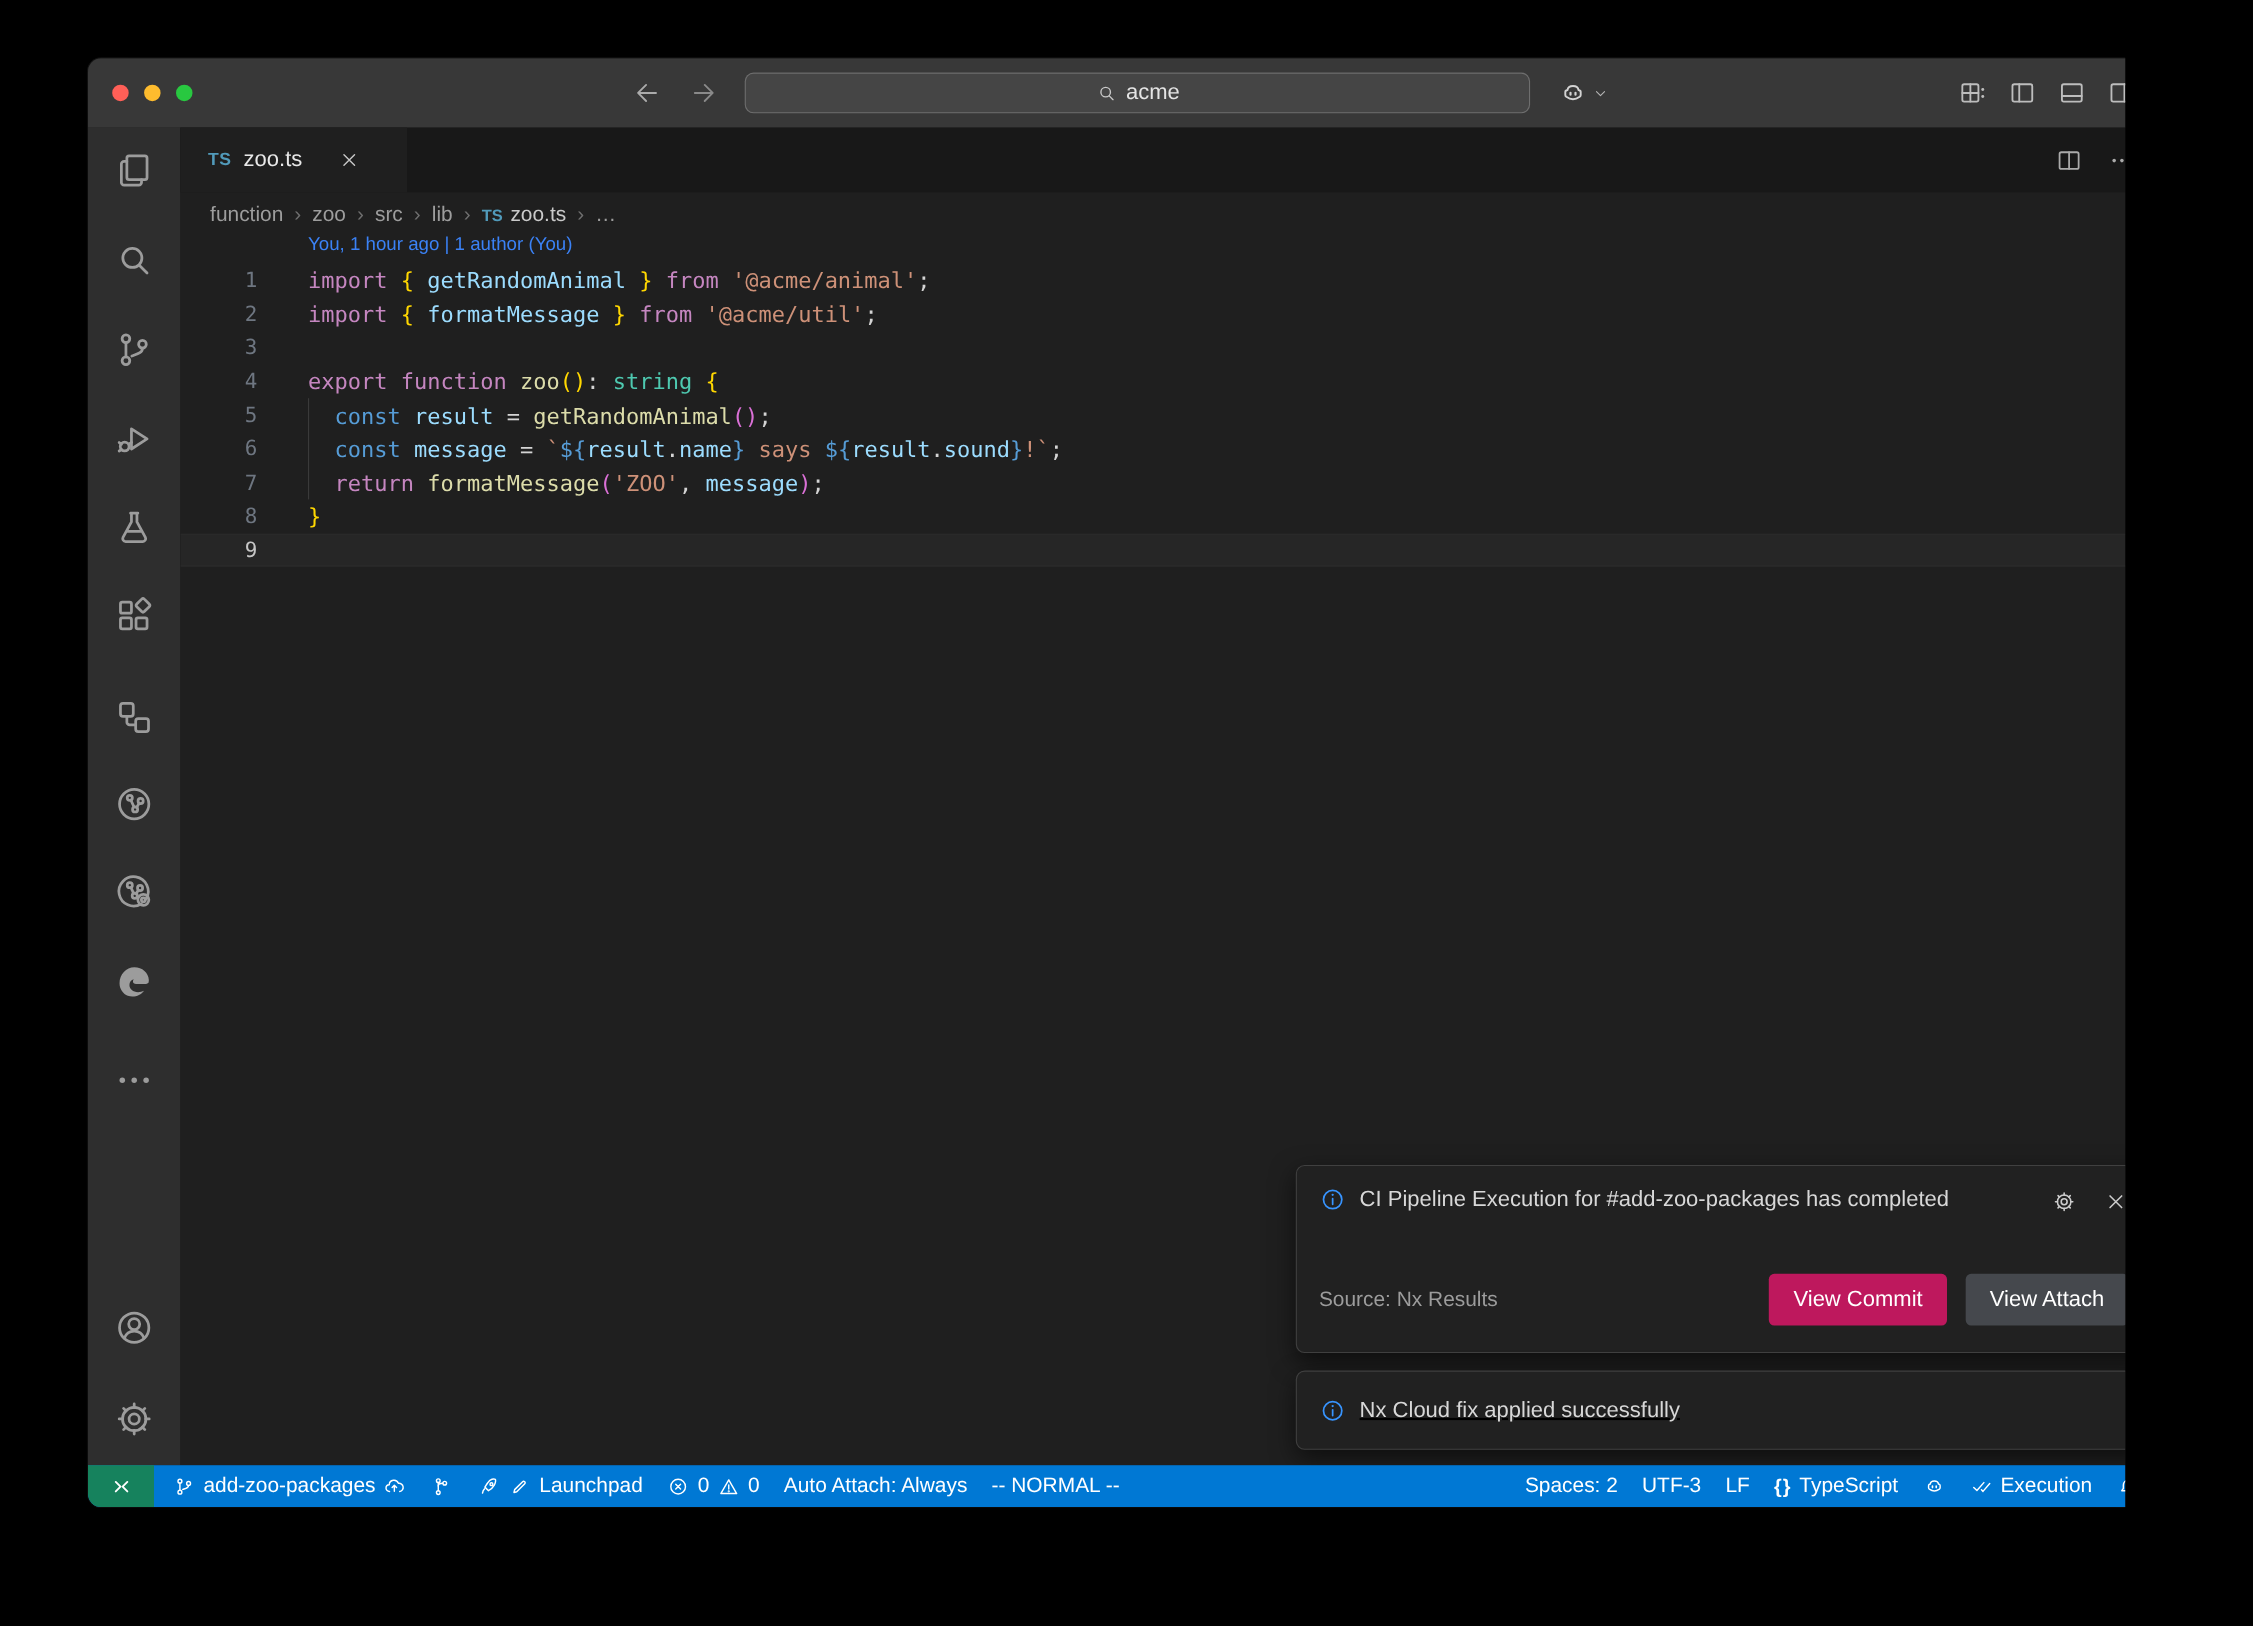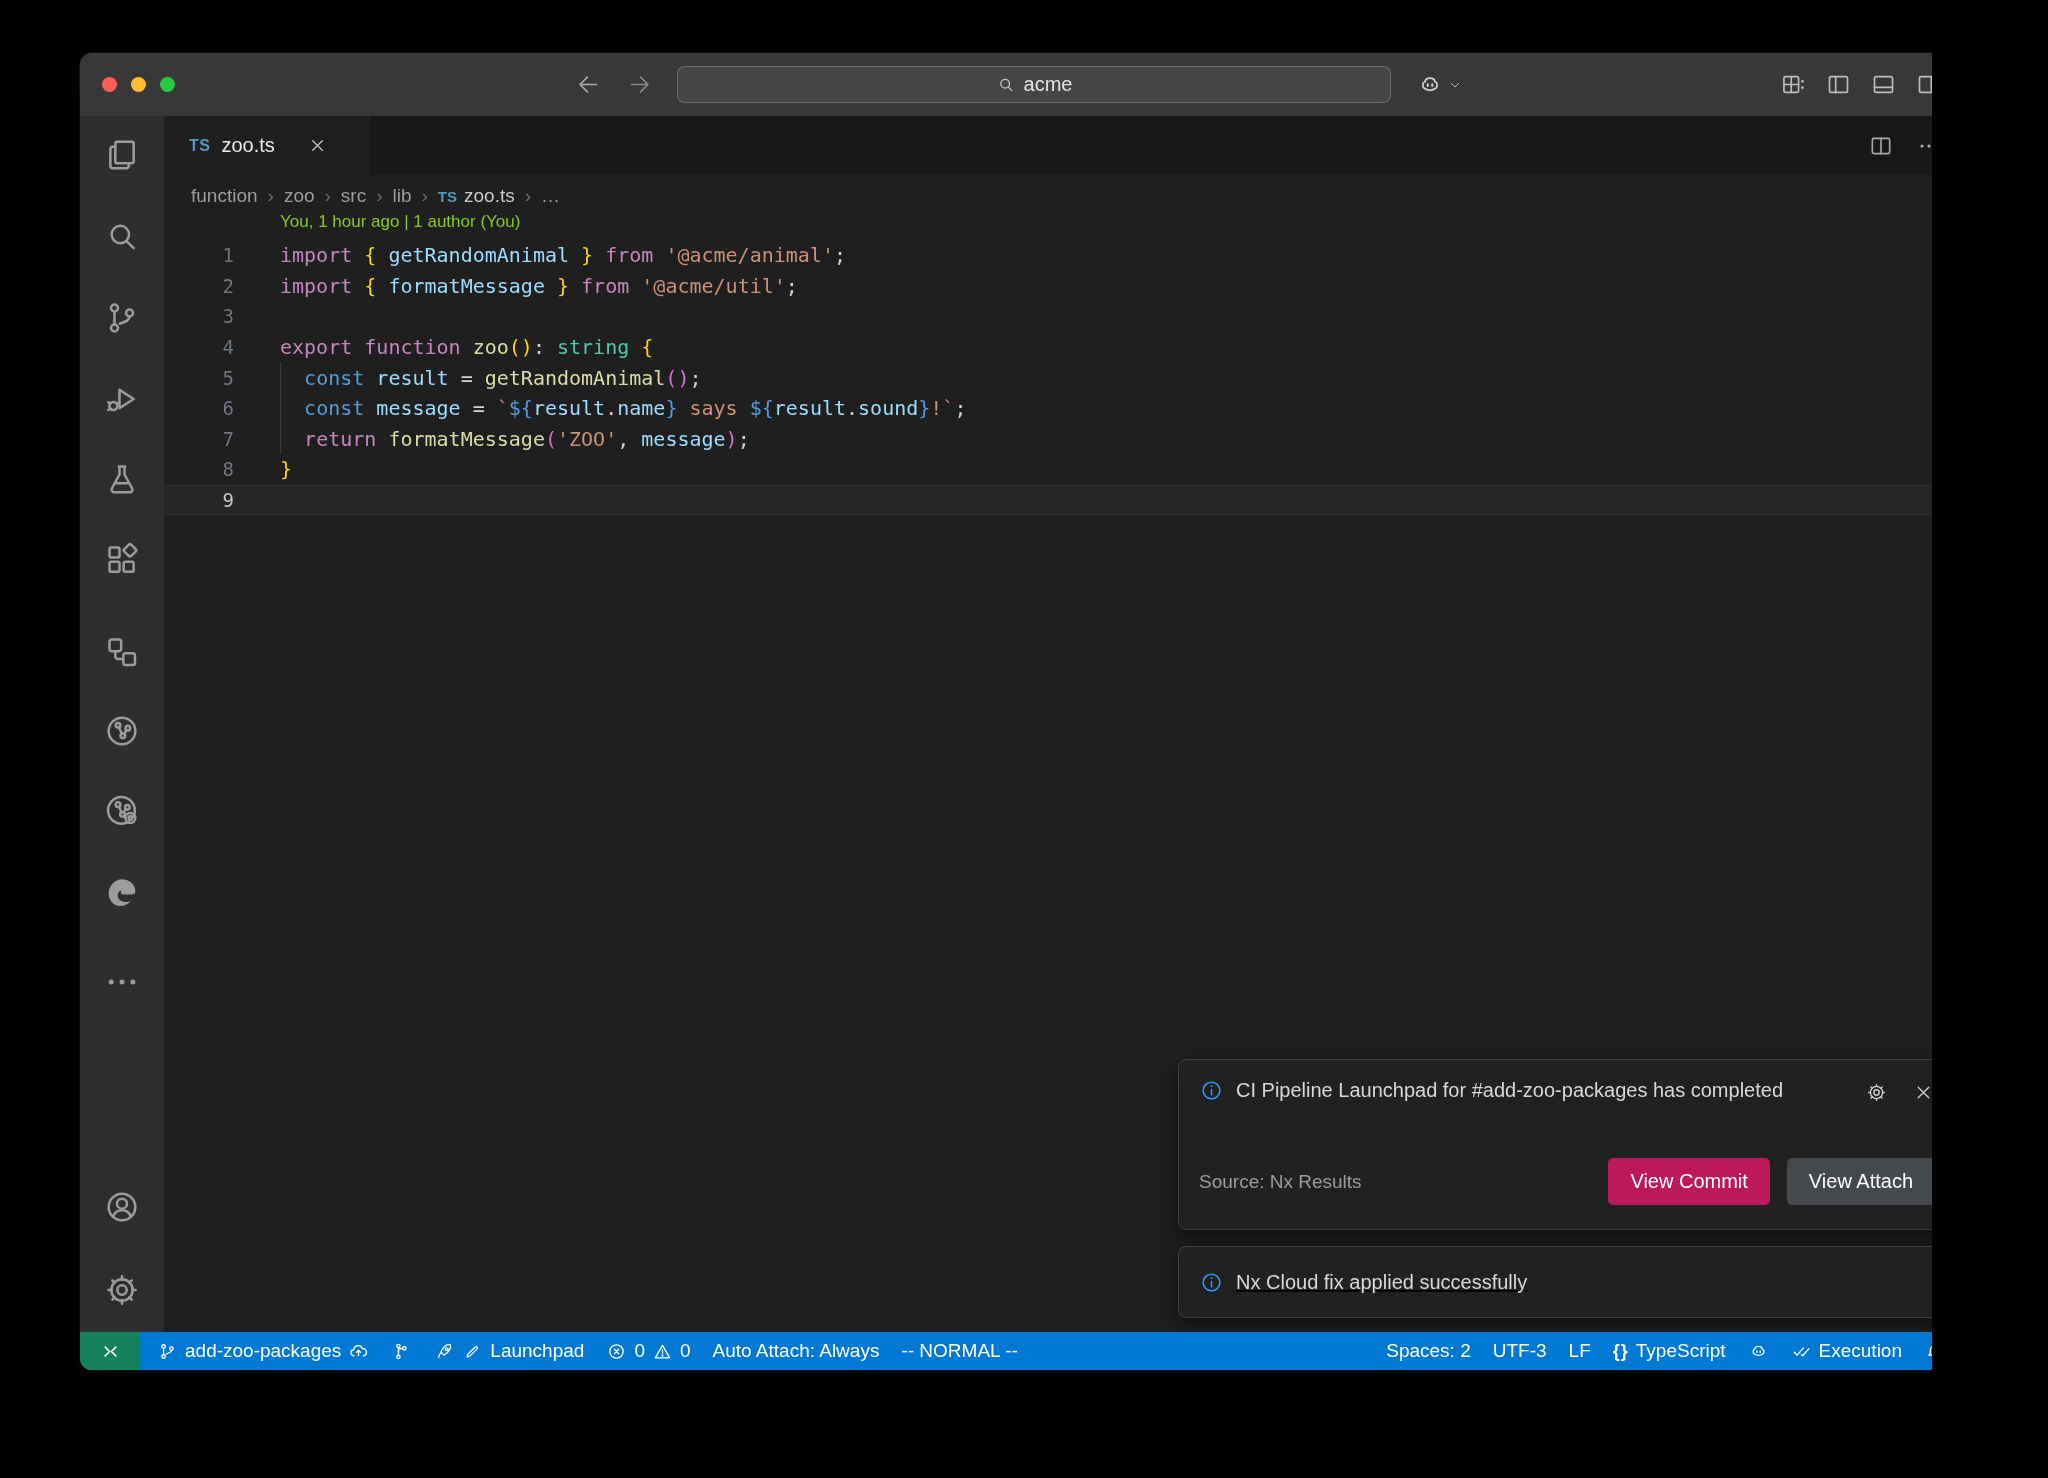--- a/index.html
+++ b/index.html
@@ -42,21 +42,21 @@
   .tab-actions{position:absolute;right:26px;top:63px;height:59px;display:flex;align-items:center;gap:22px;}
   .tab-actions .ico{width:26px;height:26px;color:#aaaaaa;}
 
   
   .main{position:absolute;left:84px;top:122px;right:0;bottom:38px;background:#1f1f1f;overflow:hidden;}
   .breadcrumbs{height:42px;display:flex;align-items:center;padding-left:27px;font-size:19px;color:#9d9d9d;}
   .bc-item{cursor:default;}
   .bc-item.file{color:#c9c9c9;}
   .bc-sep{color:#6f6f6f;margin:0 10px;font-size:19px;}
   .bc-ts{color:#519aba;font-weight:bold;font-size:15px;margin-right:7px;}
-  .codelens{position:absolute;left:116px;top:37px;font-size:17px;color:#84cc16;}
+  .codelens{position:absolute;left:116px;top:37px;font-size:17px;color:#3b82f6;}
   #code{position:absolute;left:0;top:65px;right:0;}
   .line{display:flex;height:30.6px;align-items:center;white-space:pre;
         font-family:"DejaVu Sans Mono","Liberation Mono",monospace;font-size:20px;}
   .ln{width:70px;text-align:right;color:#6e7681;font-size:19px;flex:none;}
   .lc{padding-left:46px;}
   .line.active{background:rgba(255,255,255,.03);
         box-shadow:inset 0 1px 0 #2d2d2d, inset 0 -1px 0 #2d2d2d;}
   .line.active .ln{color:#c6c6c6;}
   .indent-guide{position:absolute;left:116px;top:187px;height:92px;width:1px;background:#3a3a3a;}
   .scroll-line{position:absolute;right:24px;top:0;bottom:0;width:1px;background:rgba(0,0,0,.5);}
@@ -309,21 +309,21 @@
 
     <div class="toast toast1">
       <div class="toast-row">
         <span class="ico info-ico" style="color: rgb(55, 148, 255);">
             <svg viewBox="0 0 24 24" fill="none" stroke="currentColor" stroke-width="1.5" stroke-linecap="round" stroke-linejoin="round">
               <circle cx="12" cy="12" r="8"></circle>
               <path d="M12 11.2v5"></path>
               <circle cx="12" cy="7.9" r="1" fill="currentColor" stroke="none"></circle>
             </svg>
           </span>
-        <div class="toast-msg">CI Pipeline Launchpad for #add-zoo-packages has completed</div>
+        <div class="toast-msg">CI Pipeline Execution for #add-zoo-packages has completed</div>
         <div class="toast-tools">
           <span class="ico">
               <svg viewBox="0 0 24 24" fill="none" stroke="currentColor" stroke-width="1.5" stroke-linecap="round" stroke-linejoin="round">
                 <circle cx="12" cy="12" r="2.8"></circle>
                 <circle cx="12" cy="12" r="6.4"></circle>
                 <path d="M12 3.8v2M12 18.2v2M3.8 12h2M18.2 12h2M6.2 6.2l1.4 1.4M16.4 16.4l1.4 1.4M6.2 17.8l1.4-1.4M16.4 7.6l1.4-1.4"></path>
               </svg>
             </span>
           <span class="ico">
               <svg viewBox="0 0 24 24" fill="none" stroke="currentColor" stroke-width="1.5" stroke-linecap="round" stroke-linejoin="round">

